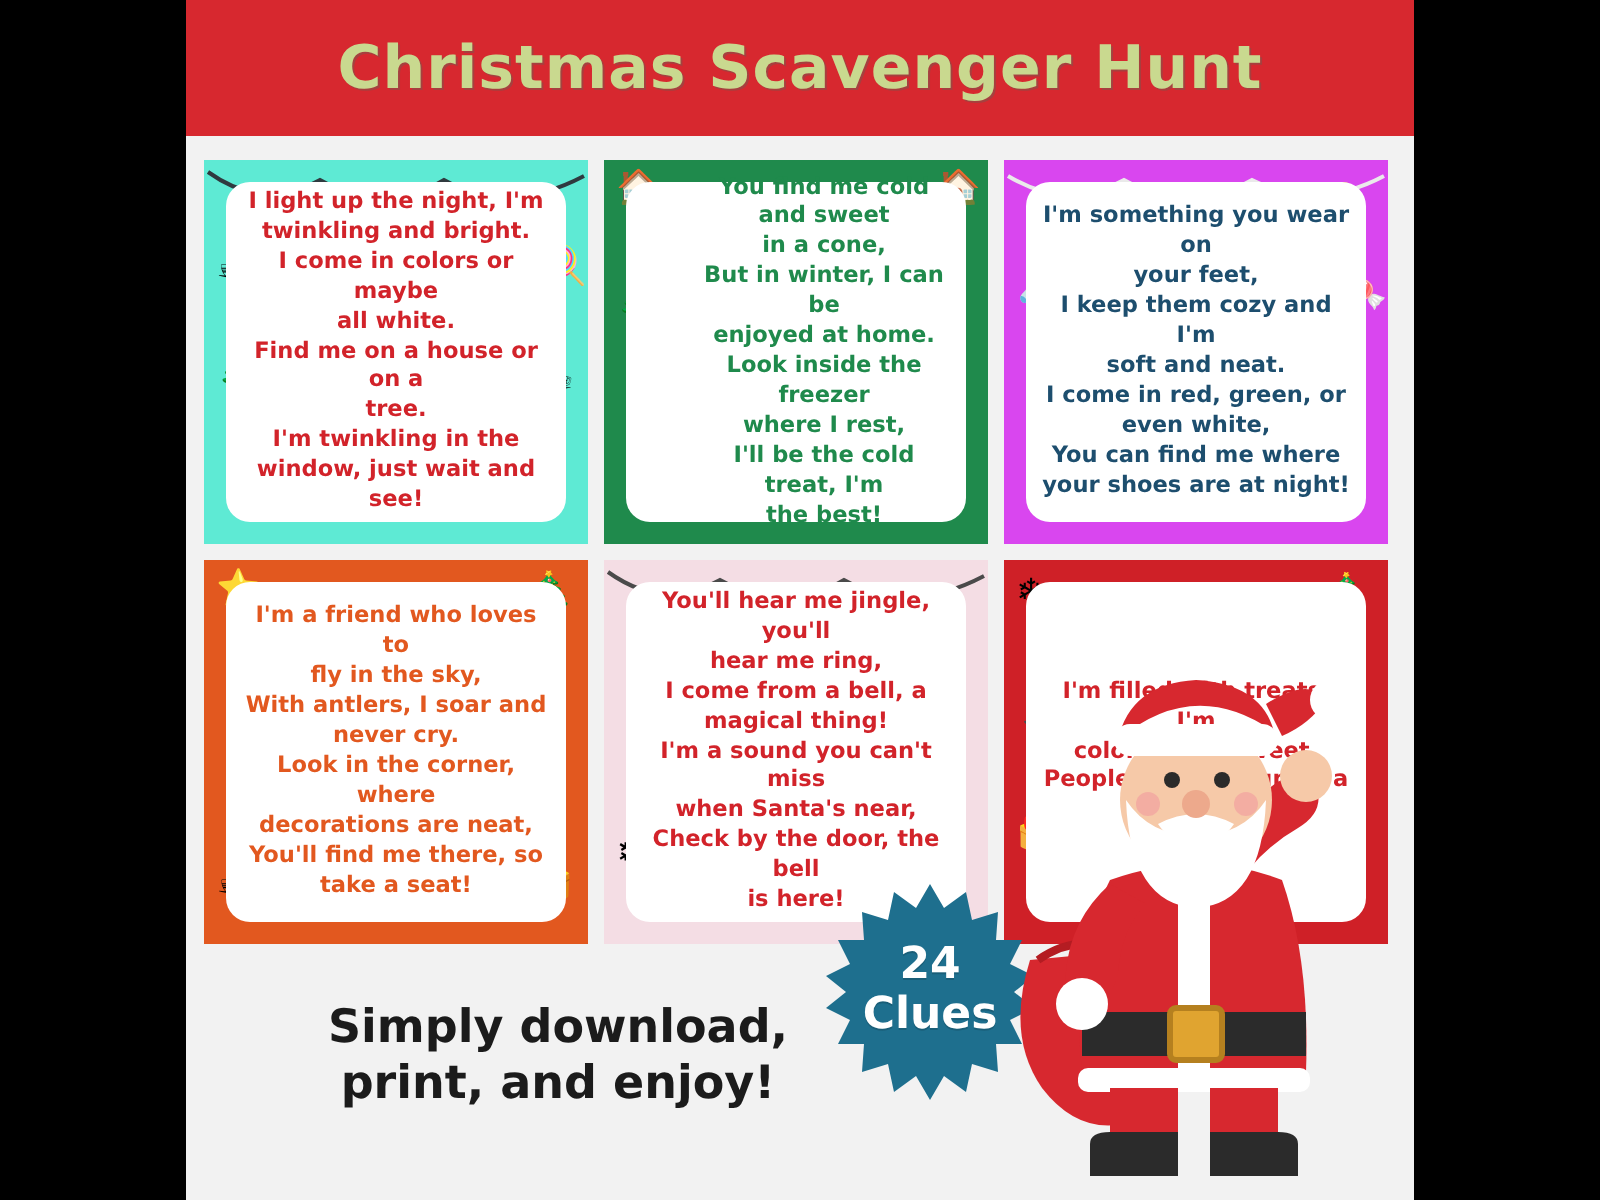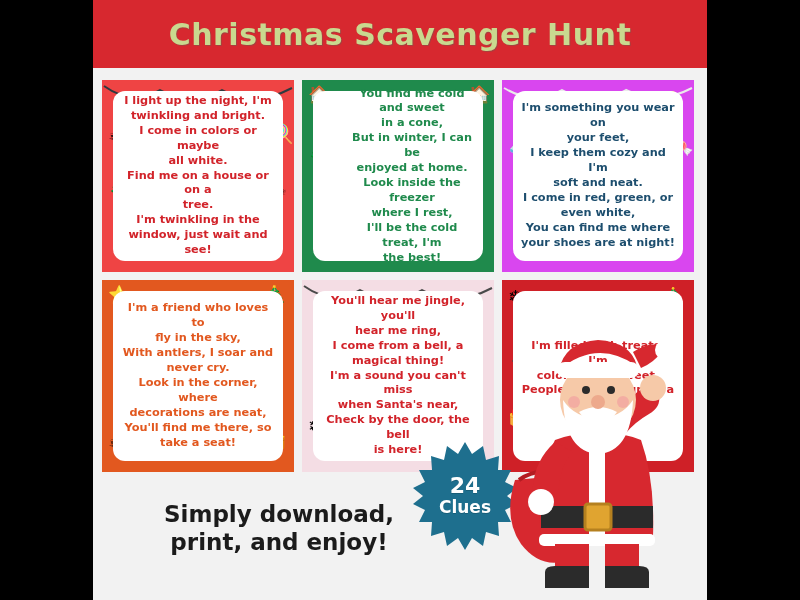--- a/index.html
+++ b/index.html
@@ -81,21 +81,21 @@
   }
   .clue-text {
     font-family: "DejaVu Sans", sans-serif;
     font-weight: bold;
     font-size: 11.3px;
     line-height: 1.32;
     text-align: center;
     white-space: pre-line;
   }
   
-  .bg-lightgray { background: #ef4444; }
+  .bg-lightgray { background: #5eead4; }
   .bg-green { background: #1f8a4c; }
   .bg-navy { background: #d946ef; }
   .bg-pink { background: #f4dde4; }
   .bg-orange { background: #e2581f; }
   .bg-red { background: #cf2027; }
 
   .tx-red { color: #d2232a; }
   .tx-green { color: #1f8a4c; margin-left: 28px; }
   .tx-navy { color: #1d4e6e; }
   .tx-orange { color: #e2581f; }
@@ -149,21 +149,21 @@
     display: flex;
     flex-direction: column;
     align-items: center;
     justify-content: center;
     color: #ffffff;
     font-family: "DejaVu Sans", sans-serif;
     font-weight: bold;
     text-shadow: 0 1px 0 rgba(0,0,0,.15);
   }
   .badge-num { font-size: 22px; line-height: 1.1; }
-  .badge-label { font-size: 17px; line-height: 1.15; }
+  .badge-label { font-size: 22px; line-height: 1.15; }
 
   
   .santa {
     position: absolute;
     left: 400px;
     top: 330px;
     width: 210px;
     height: 265px;
   }
 </style>

